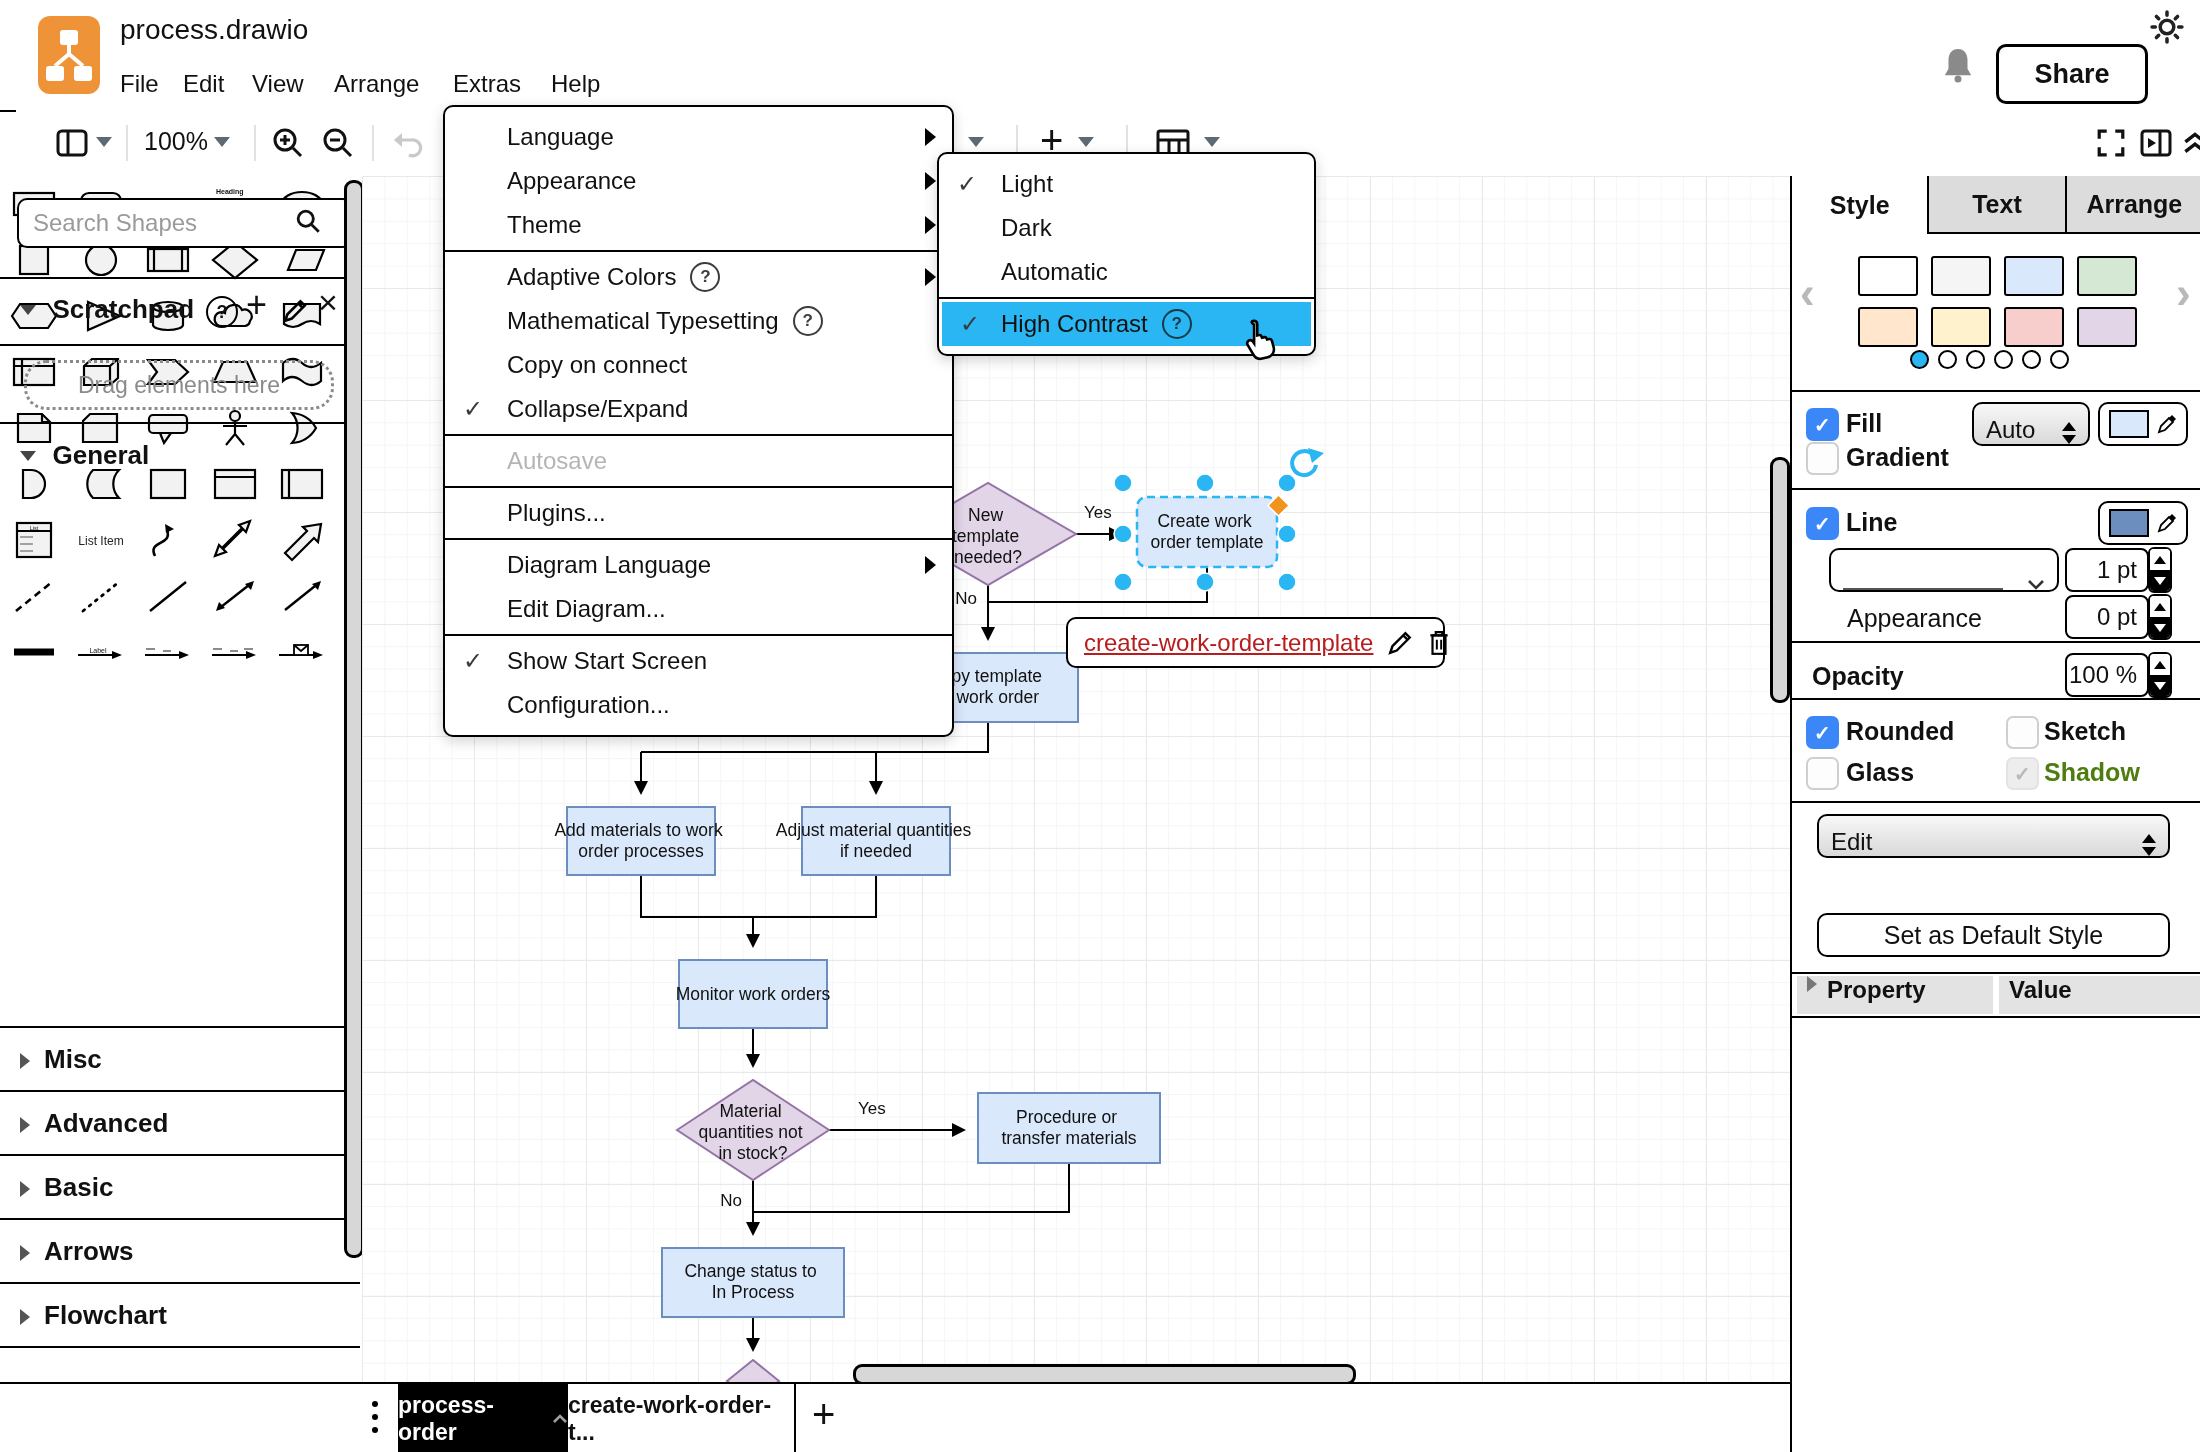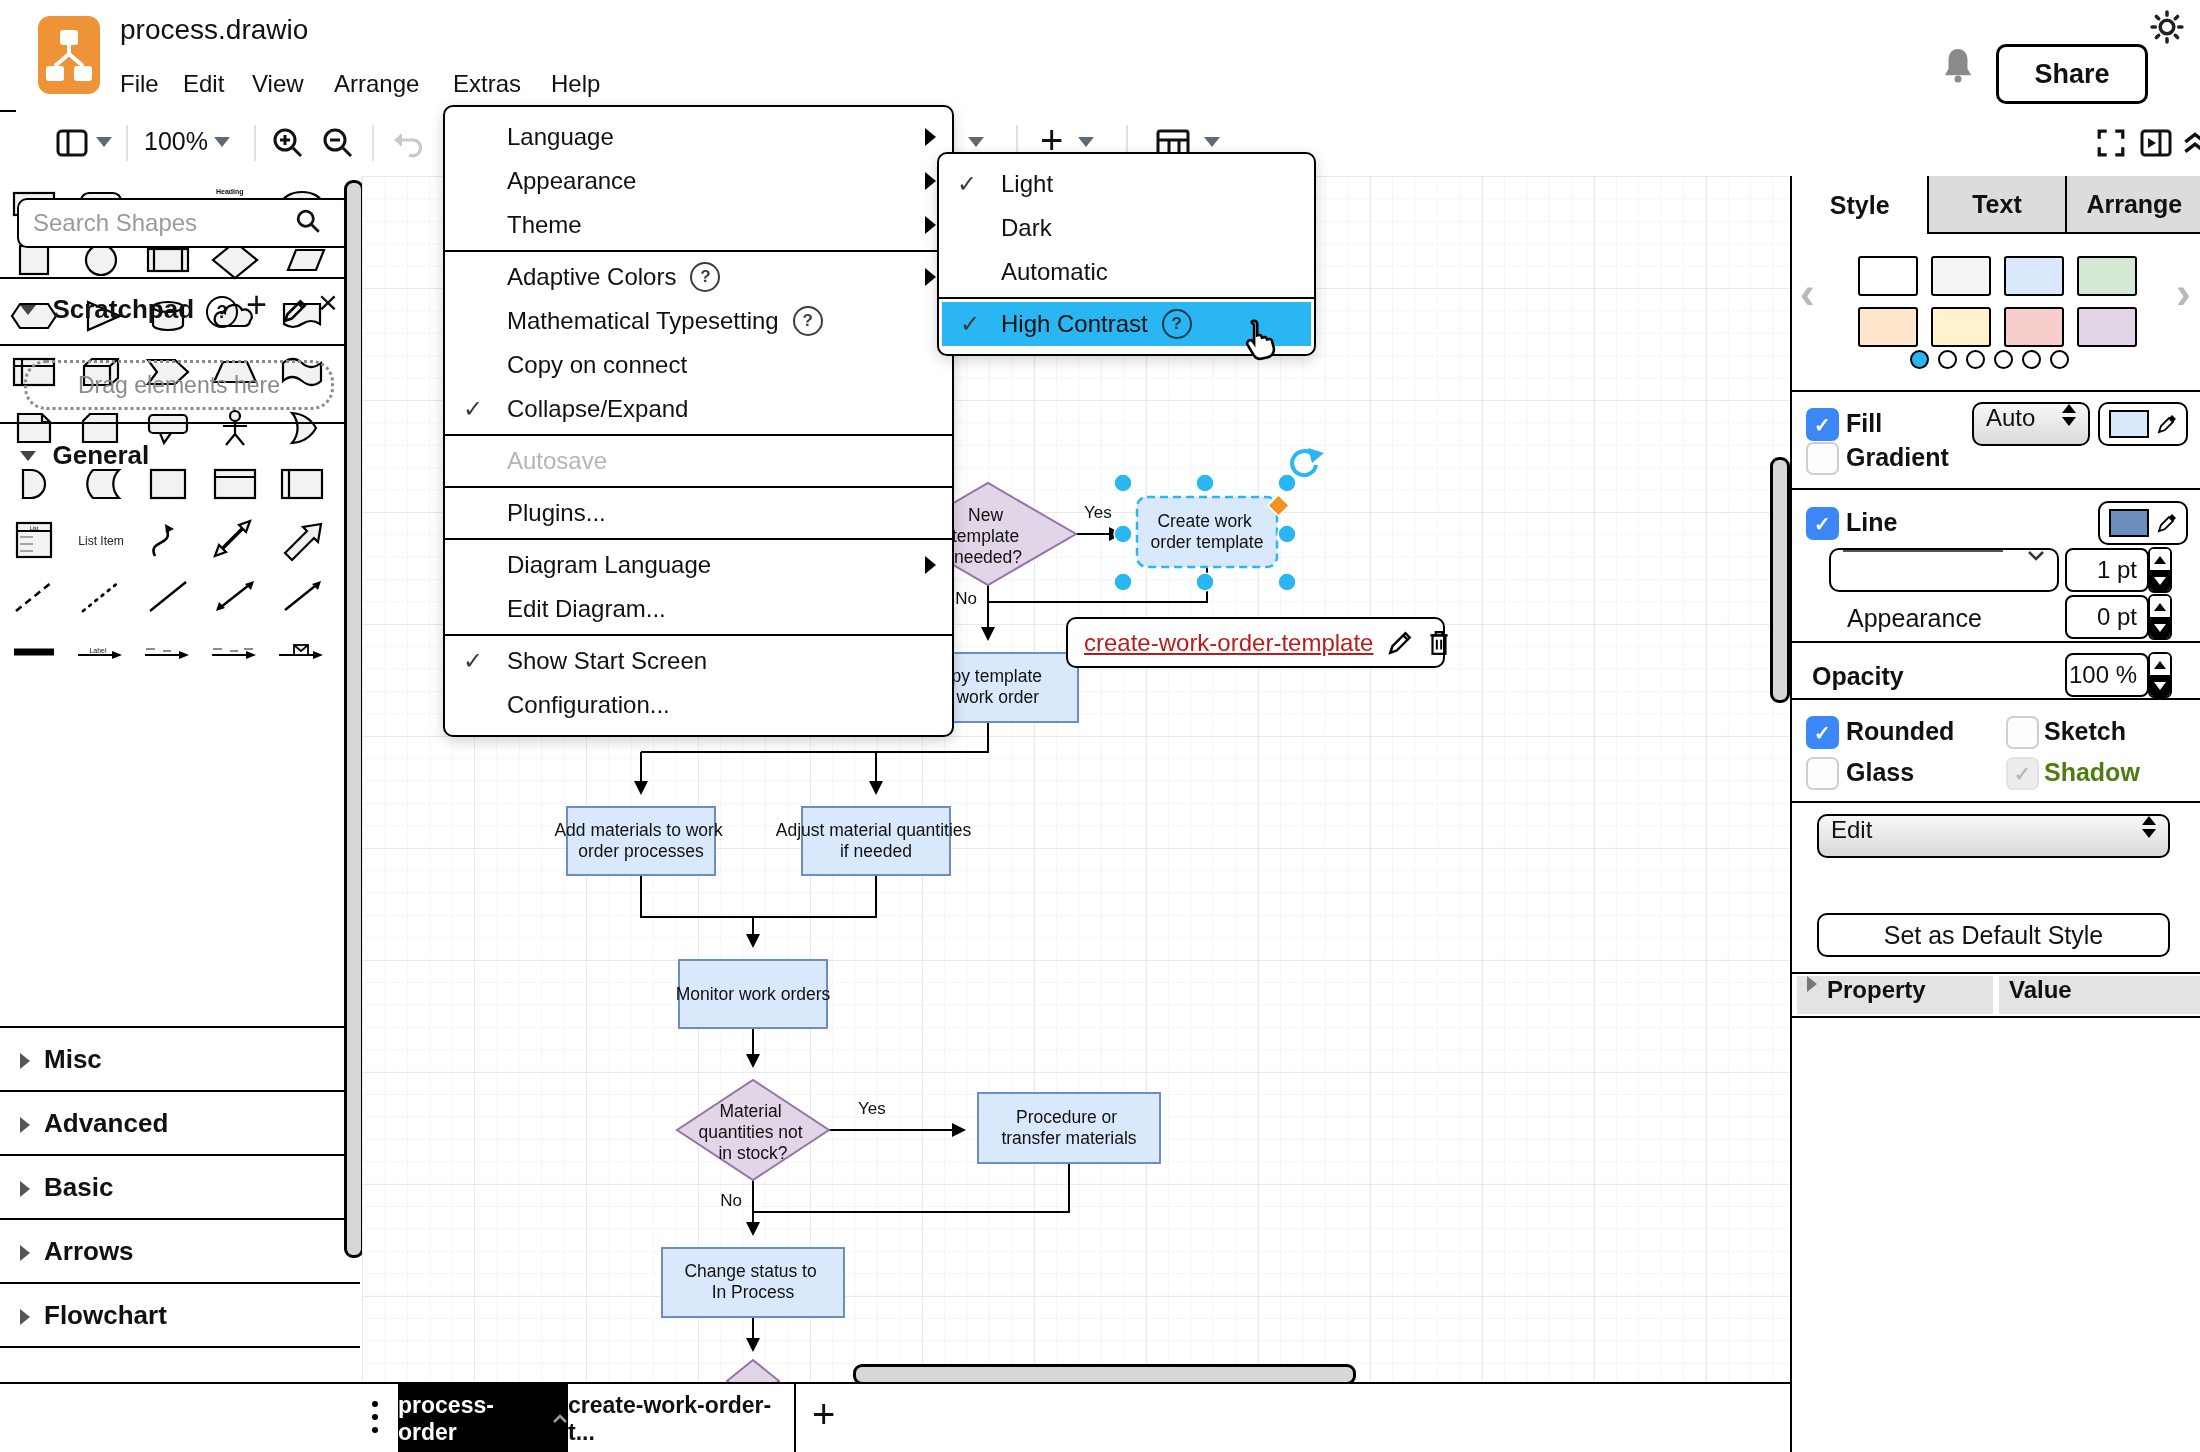--- a/index.html
+++ b/index.html
@@ -69,21 +69,21 @@
         background:#dcdcdc;border-bottom:2.5px solid #000;border-left:2.5px solid #000}
   .ptab:first-child{border-left:none}
   .ptab.active{background:#fff;border-bottom:none}
   .pdiv{left:0;width:410px;height:0;border-top:2.5px solid #000}
   .plabel{font-size:25px;font-weight:bold;color:#111}
   .plain{font-size:25px;color:#111}
   .cb{width:29px;height:29px;border-radius:7px;border:2px solid #cfcfcf;background:#fdfdfd;
       display:flex;align-items:center;justify-content:center;font-size:20px;font-weight:bold;color:#fff}
   .cb.on{background:#3c87f7;border-color:#3c87f7}
   .cb.dis{background:#ededed;border-color:#e3e3e3;color:#b9b9b9}
-  .pill{border:2.5px solid #000;border-radius:10px;height:44px;display:flex;align-items:flex-start;
+  .pill{border:2.5px solid #000;border-radius:10px;height:44px;display:flex;align-items:flex-end;
         font-size:24px;background:linear-gradient(#f8f8f8,#d9d9d9);padding:0 12px;box-sizing:border-box}
   .vbox{border:2.5px solid #000;border-radius:8px;height:44px;background:#fff;display:flex;
         align-items:center;justify-content:flex-end;padding-right:10px;font-size:24px;box-sizing:border-box}
   .stp{width:24px;height:46px;border:2.5px solid #000;border-radius:6px;overflow:hidden;background:#fff;
        display:flex;flex-direction:column;box-sizing:border-box}
   .stp .up{flex:1;display:flex;align-items:center;justify-content:center;background:#fff}
   .stp .dn{flex:1;display:flex;align-items:center;justify-content:center;background:#000}
   .tri-u{width:0;height:0;border-left:6px solid transparent;border-right:6px solid transparent;
          border-bottom:8px solid #000}
   .tri-d{width:0;height:0;border-left:6px solid transparent;border-right:6px solid transparent;

